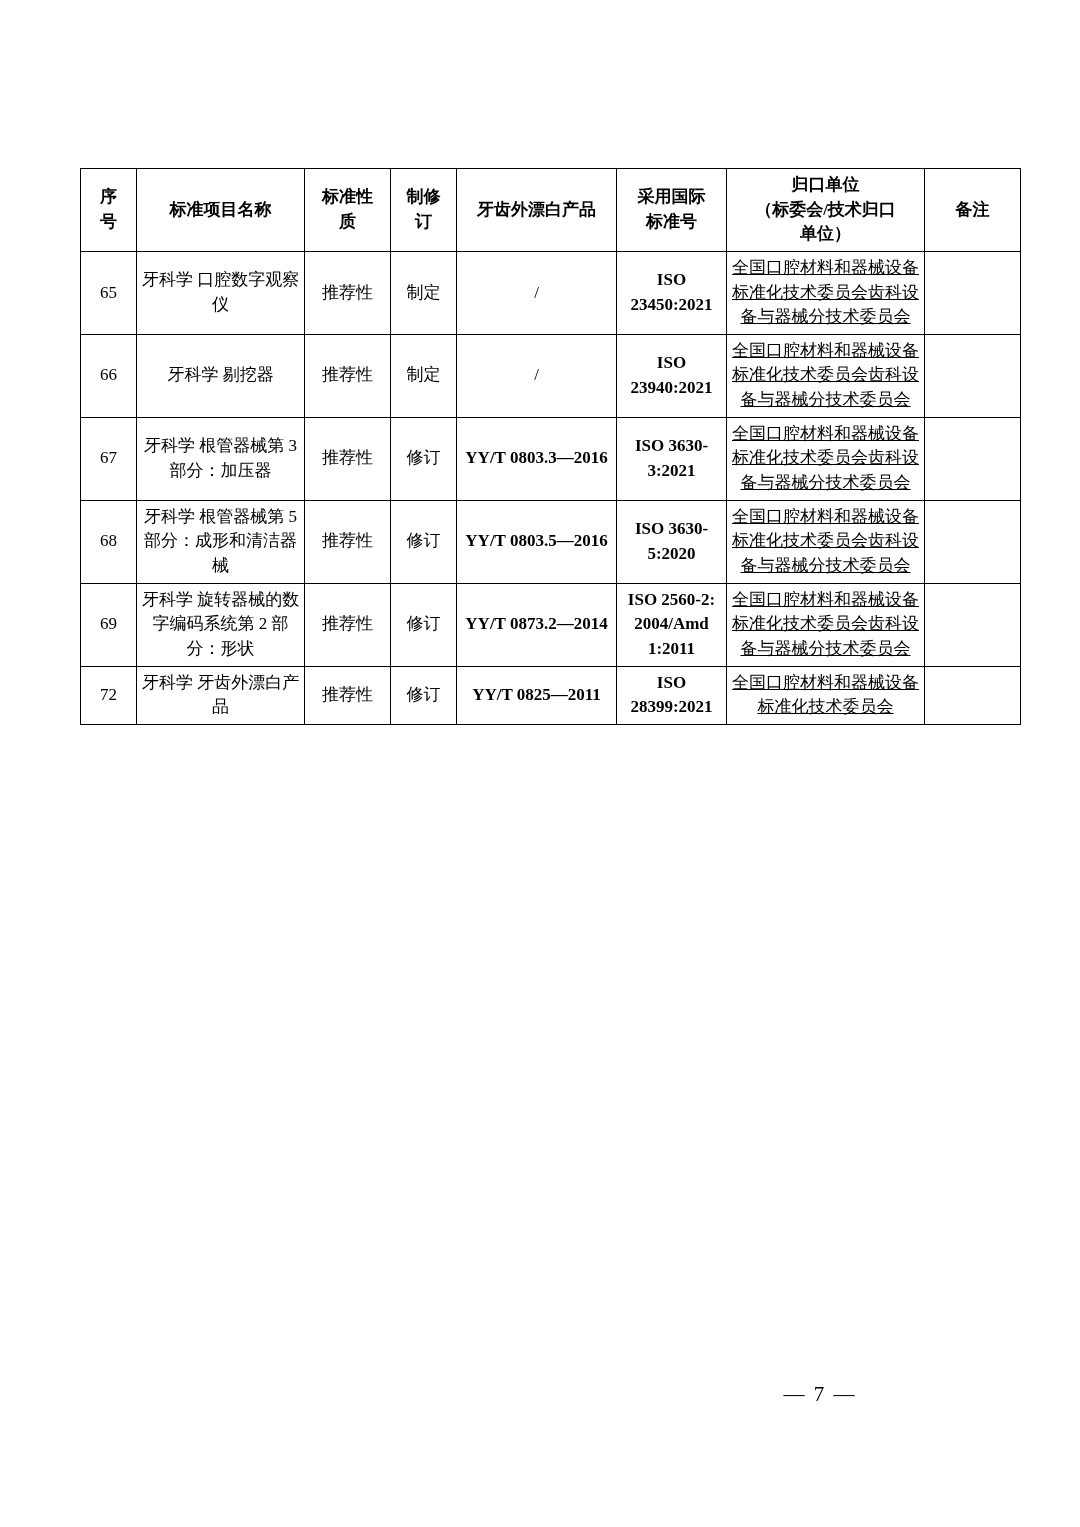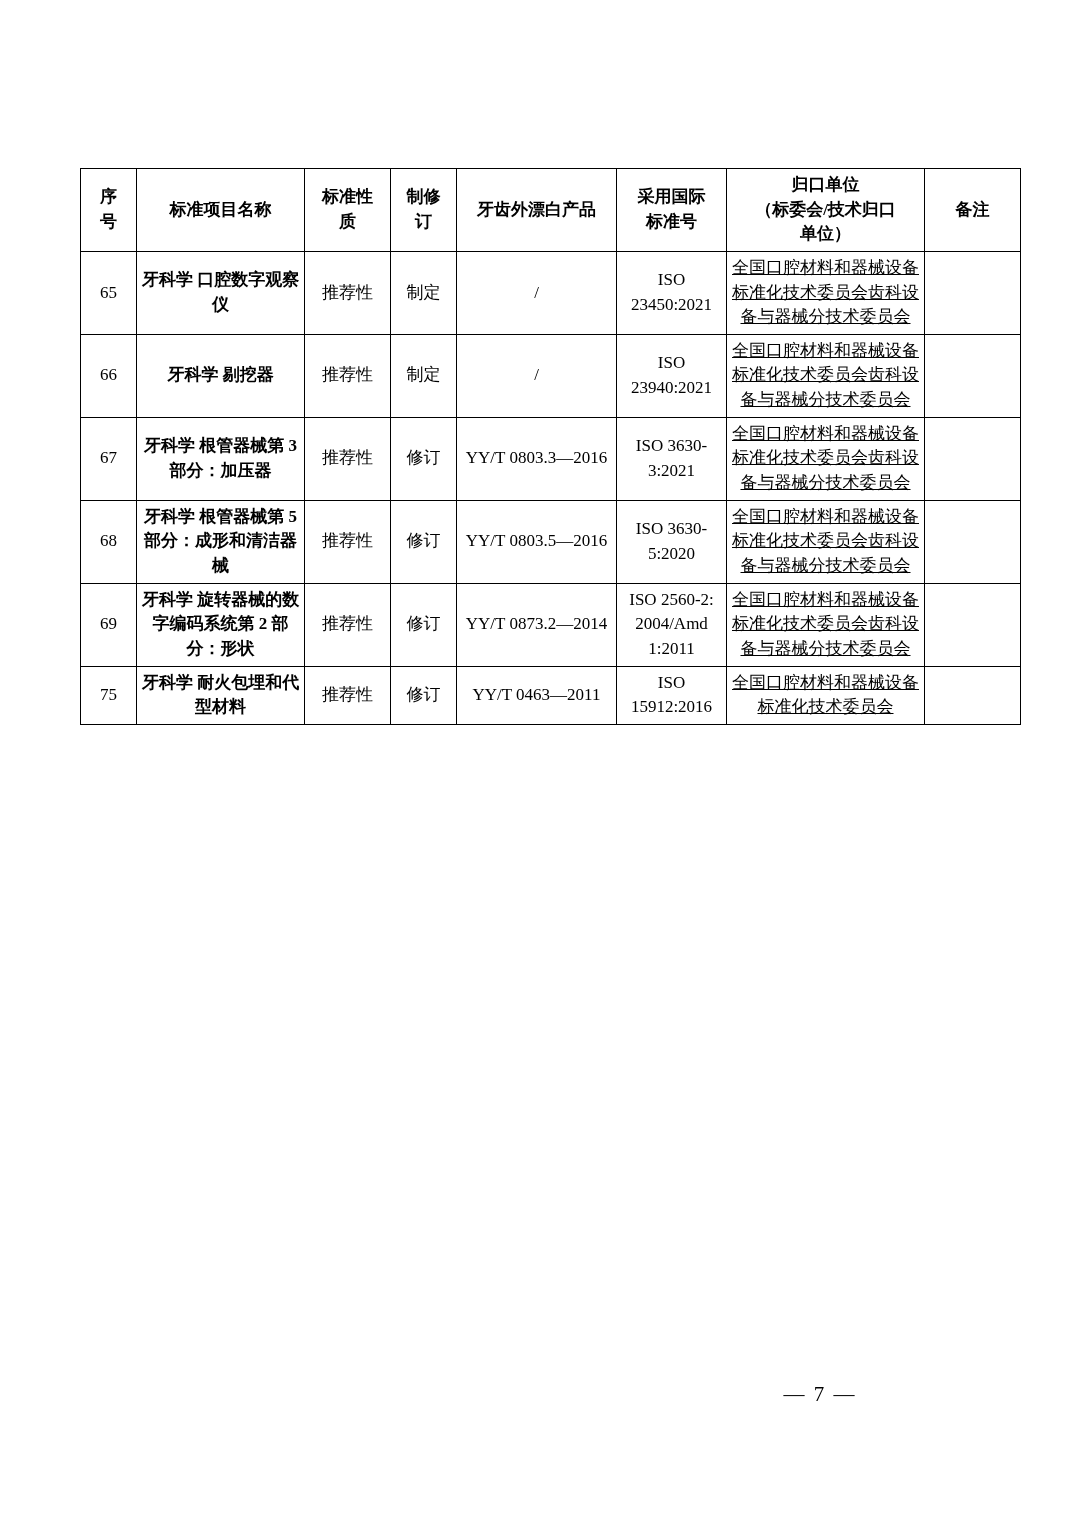--- a/index.html
+++ b/index.html
@@ -50,23 +50,23 @@
   col.c-seq    { width: 56px; }
   col.c-name   { width: 168px; }
   col.c-nature { width: 86px; }
   col.c-type   { width: 66px; }
   col.c-revno  { width: 160px; }
   col.c-intl   { width: 110px; }
   col.c-unit   { width: 198px; }
   col.c-remark { width: 96px; }
 
   td.seq { font-size: 17px; }
-  td.name { font-size: 17px; line-height: 1.5; font-weight: bold; }
+  td.name { font-size: 17px; line-height: 1.5; }
   td.nature, td.type { font-size: 17px; }
-  td.revno, td.intl { font-size: 17px; font-weight: normal; line-height: 1.5; }
+  td.revno, td.intl { font-size: 17px; font-weight: bold; line-height: 1.5; }
   td.revno.plain, td.intl.plain { font-weight: normal; }
   td.unit { font-size: 16.5px; line-height: 1.45; text-align: left; padding-left: 7px; padding-right: 5px; text-decoration: underline; }
   td.remark { }
 
   .page-number {
     position: absolute;
     left: 0;
     right: 0;
     top: 1382px;
     text-align: center;
@@ -150,26 +150,26 @@
             <td class="seq">69</td>
             <td class="name">牙科学  旋转器械的数字编码系统第 2 部分：形状</td>
             <td class="nature">推荐性</td>
             <td class="type">修订</td>
             <td class="revno">YY/T 0873.2—2014</td>
             <td class="intl">ISO 2560-2: 2004/Amd 1:2011</td>
             <td class="unit">全国口腔材料和器械设备标准化技术委员会齿科设备与器械分技术委员会</td>
             <td class="remark"></td>
           </tr>
           <tr>
-            <td class="seq">75</td>
-            <td class="name">牙科学  耐火包埋和代型材料</td>
+            <td class="seq">72</td>
+            <td class="name">牙科学  牙齿外漂白产品</td>
             <td class="nature">推荐性</td>
             <td class="type">修订</td>
-            <td class="revno">YY/T 0463—2011</td>
-            <td class="intl">ISO 15912:2016</td>
+            <td class="revno">YY/T 0825—2011</td>
+            <td class="intl">ISO 28399:2021</td>
             <td class="unit">全国口腔材料和器械设备标准化技术委员会</td>
             <td class="remark"></td>
           </tr>
         </tbody>
     </table>
   </div>
 
   <div class="page-number">
     <span class="pn-inner">— 7 —</span>
   </div>

